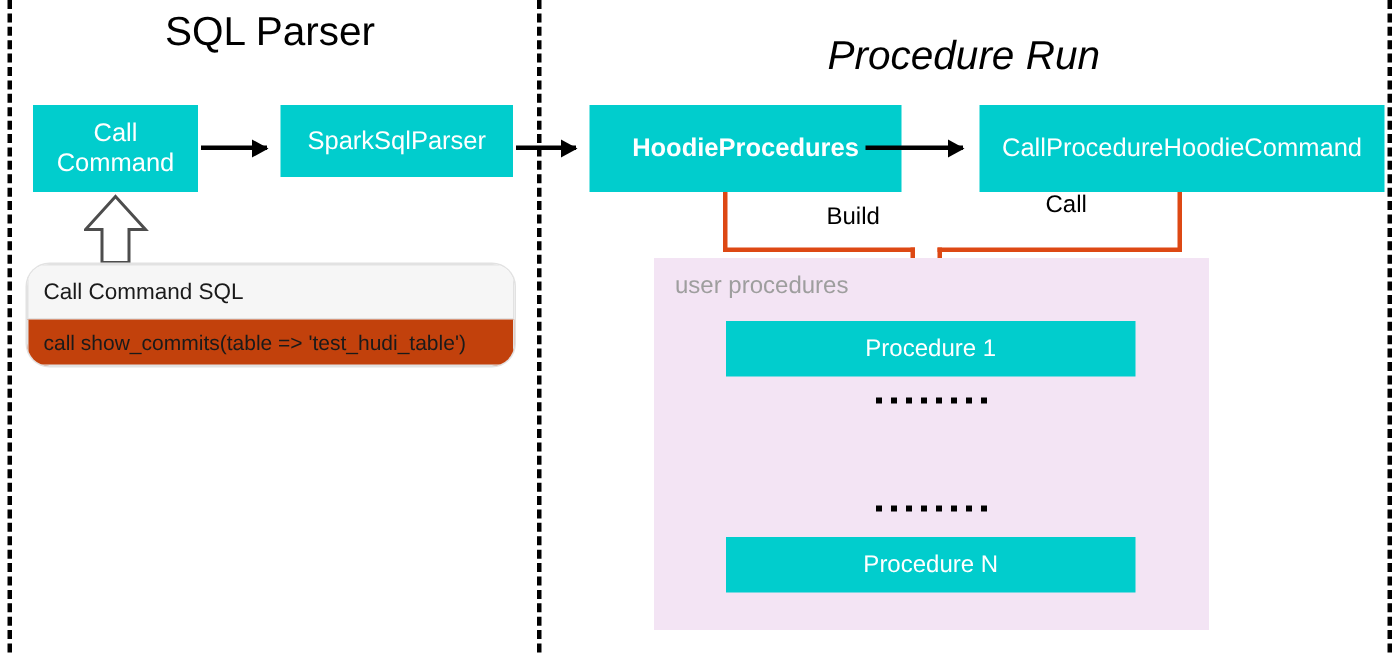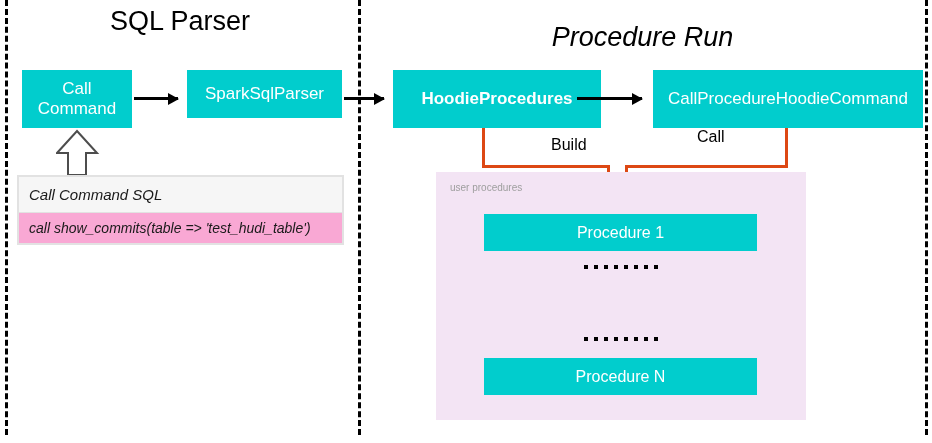--- a/index.html
+++ b/index.html
@@ -90,34 +90,33 @@
     width: 44px;
     height: 48px;
   }
 
   
   .sql-table {
     position: absolute;
     left: 18px;
     top: 176px;
     width: 325px;
-    border-radius: 0;
+    border-radius: 15px;
     overflow: hidden;
     box-shadow: 0 0 0 1px #e2e2e2;
     background: #ffffff;
-    font-style: italic;
   }
   .sql-row {
     box-sizing: border-box;
     padding: 7px 10px;
     font-size: 14px;
     color: #1a1a1a;
     border: 1px solid #e2e2e2;
     border-top: none;
-    background: #f9a8d4;
+    background: #c2410c;
     white-space: nowrap;
     overflow: hidden;
   }
   .sql-row.header {
     background: #f6f6f6;
     border-top: 1px solid #e2e2e2;
     font-size: 15px;
     padding: 9px 10px;
   }
 
@@ -153,21 +152,21 @@
     top: 172px;
     width: 370px;
     height: 248px;
     background: #f2e3f3;
     background: #f3e4f4;
   }
   .proc-panel-label {
     position: absolute;
     left: 14px;
     top: 10px;
-    font-size: 10px;
+    font-size: 16px;
     color: #9e9e9e;
     white-space: nowrap;
   }
   .proc-box {
     position: absolute;
     left: 48px;
     width: 273px;
     height: 37px;
     background: #01cdcd;
     color: #ffffff;

